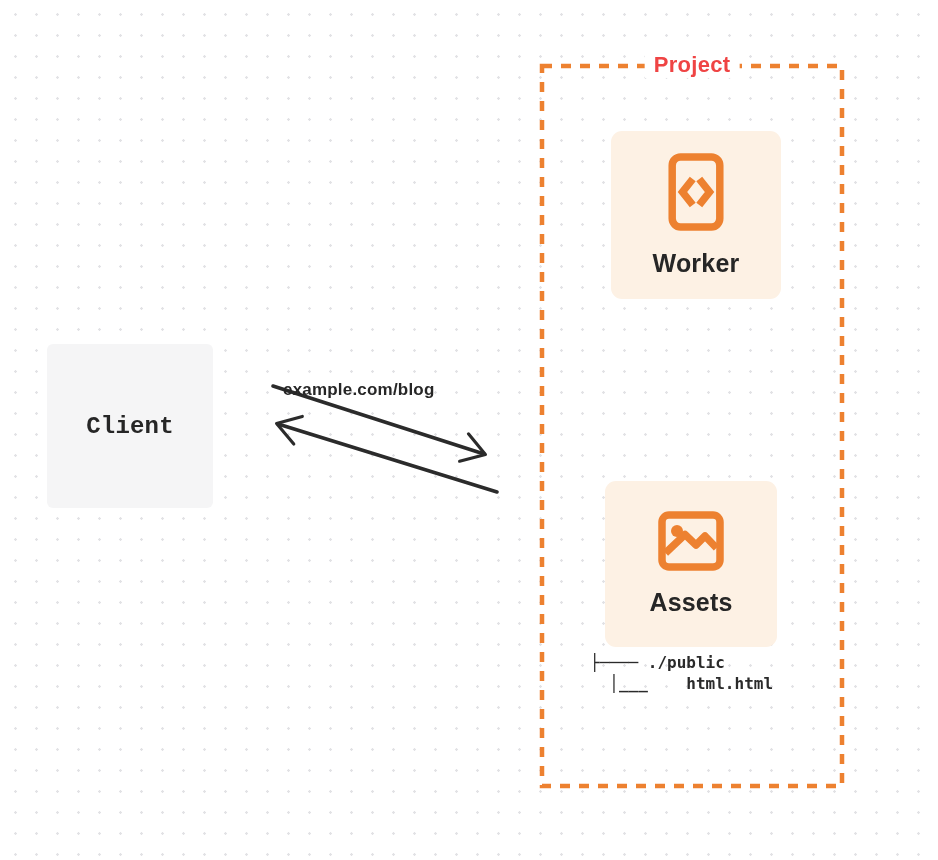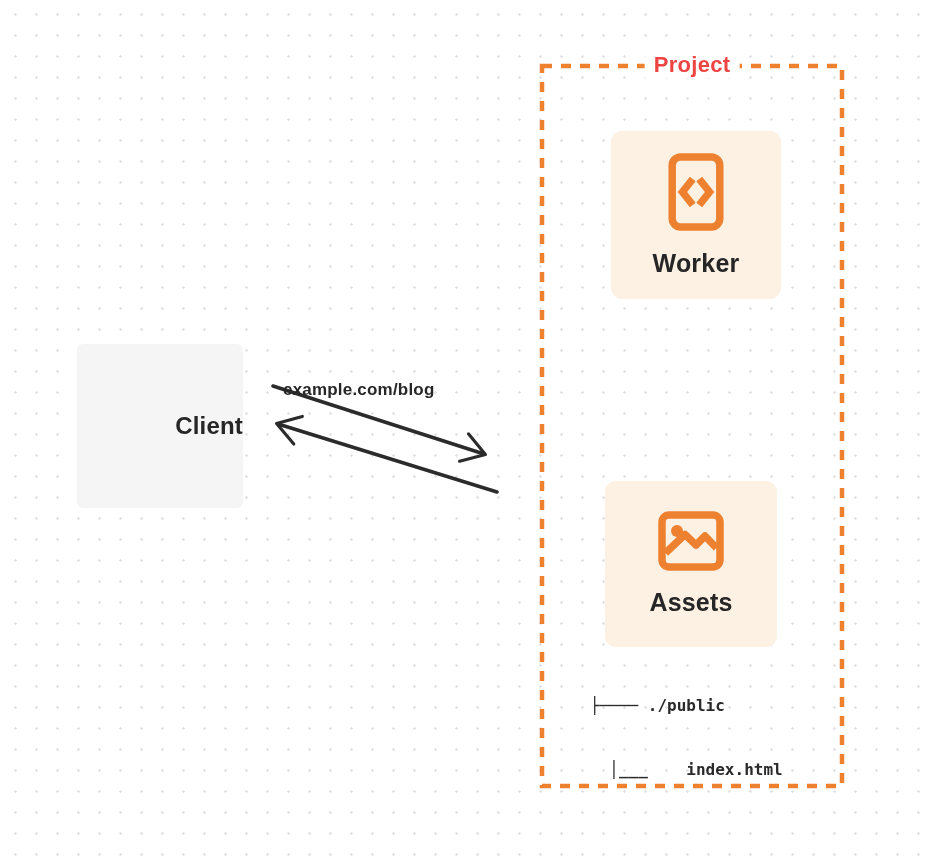--- a/index.html
+++ b/index.html
@@ -12,23 +12,23 @@
     background-size:21px 21px;
     background-position:5px 4px;
     font-family:"Liberation Sans", sans-serif;
     color:#262626;
   }
   .overlay-svg{position:absolute;left:0;top:0;z-index:1;pointer-events:none;}
   .layer{position:absolute;z-index:2;}
 
   
   .client-box{
-    left:77px;top:344px;width:166px;height:164px;
+    left:47px;top:344px;width:166px;height:164px;
     background:#f5f5f6;border-radius:6px;
-    display:flex;align-items:center;justify-content:flex-end;
+    display:flex;align-items:center;justify-content:center;font-family:Liberation Mono, monospace;
   }
   .client-box .box-label{font-size:24px;font-weight:700;letter-spacing:.2px;}
 
   
   .request-label{
     left:283px;top:340px;
     font-size:17px;font-weight:700;letter-spacing:.2px;margin-top:40px;
   }
 
   
@@ -50,21 +50,21 @@
   .card .card-label{font-size:25px;font-weight:700;letter-spacing:.2px;}
   .icon-wrap{display:block;line-height:0;}
 
   
   .tree{
     position:absolute;left:48px;top:586px;
     font-family:"DejaVu Sans Mono", monospace;
     font-size:16px;line-height:21px;font-weight:700;
     color:#2a2a2a;
   }
-  .tree-line{white-space:pre;margin-top:43px;}
+  .tree-line{white-space:pre;}
 </style>
 </head>
 <body>
 
 <div class="canvas">
 
   <svg class="overlay-svg" width="938" height="860" viewBox="0 0 938 860">
     <defs>
       <marker id="openArrow" viewBox="0 0 12 12" refX="9.5" refY="6" markerWidth="10" markerHeight="10" orient="auto-start-reverse">
         <path d="M2.5 1.2 L10 6 L2.5 10.8" fill="none" stroke="#2b2b2b" stroke-width="1.05" stroke-linecap="round" stroke-linejoin="round"></path>
@@ -102,17 +102,17 @@
           <rect x="4" y="4" width="58" height="52" rx="7" fill="none" stroke="#ed8130" stroke-width="7.5"></rect>
           <circle cx="19" cy="20" r="6" fill="#ed8130"></circle>
           <path d="M7.5 42 L27 23.5 L38 34 L47 25 L58.5 37" fill="none" stroke="#ed8130" stroke-width="7.5" stroke-linejoin="round"></path>
         </svg>
       </span>
       <span class="card-label">Assets</span>
     </div>
 
     <div class="tree">
       <div class="tree-line">├──── ./public</div>
-      <div class="tree-line">  │___    index.html</div>
+      <div class="tree-line">  │___    html.html</div>
     </div>
 
   </div>
 </div>
 
 </body></html>

